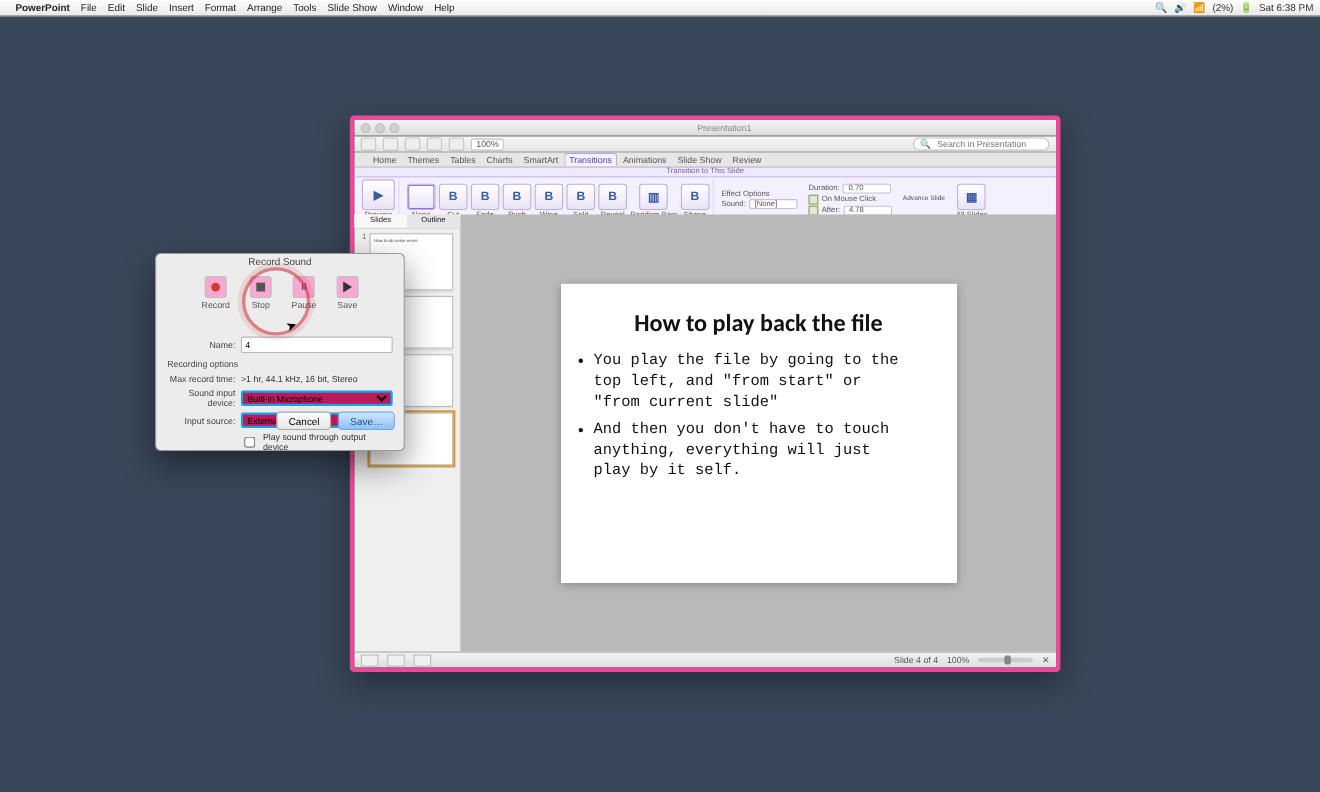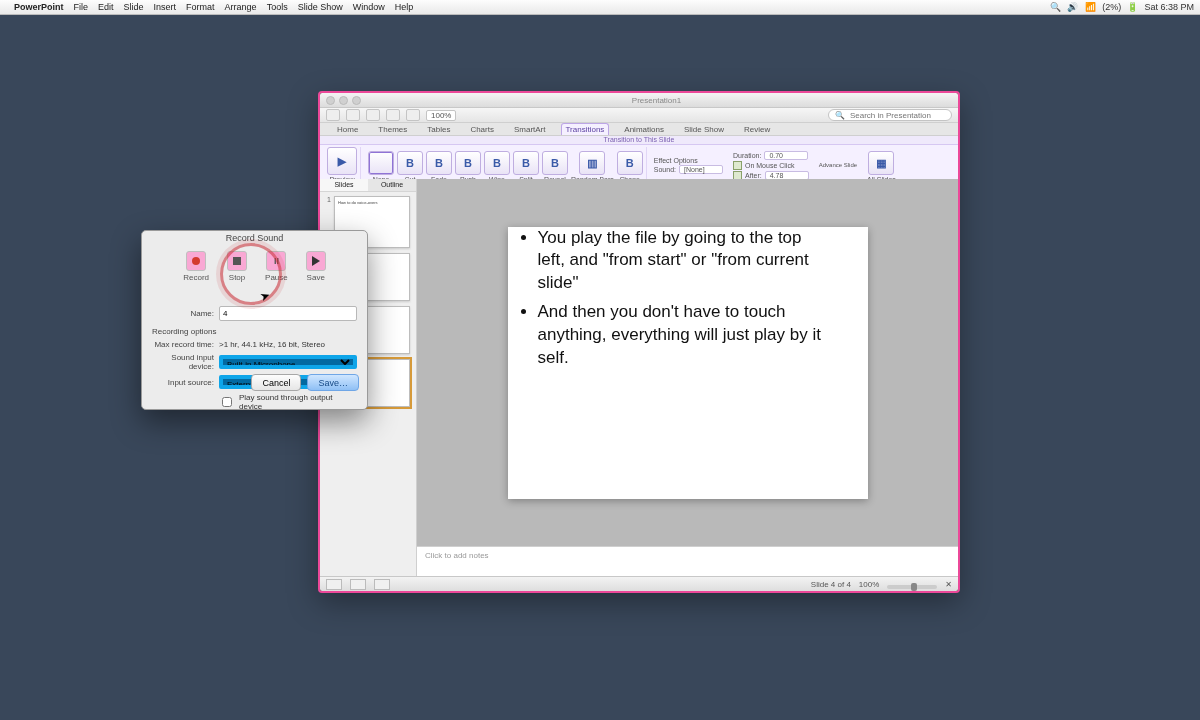--- a/index.html
+++ b/index.html
@@ -4,33 +4,33 @@
 <style>
   html,body{margin:0;padding:0;width:1200px;height:720px;background:#39475a;font-family:"Lucida Grande","Helvetica Neue",Arial,sans-serif;font-size:11px;color:#222;overflow:hidden}
   
   .menubar{position:absolute;top:0;left:0;right:0;height:14px;background:linear-gradient(#fdfdfd,#e9e9e9);border-bottom:1px solid #bbb;display:flex;align-items:center;padding:0 6px;font-size:9px;color:#222}
   .menubar .apple{font-size:10px;margin-right:8px}
   .menubar .app{font-weight:bold;margin-right:10px}
   .menubar .mi{margin-right:10px}
   .menubar .right{margin-left:auto;display:flex;align-items:center;gap:6px;color:#333}
   .menubar .right span{font-size:9px}
   
-  .ppwin{position:absolute;left:318px;top:91px;width:638px;height:498px;background:#000000;border:2px solid #ec4899;box-shadow:0 10px 30px rgba(0,0,0,.35);border-radius:4px;overflow:hidden}
+  .ppwin{position:absolute;left:318px;top:105px;width:638px;height:498px;background:#000000;border:4px solid #ec4899;box-shadow:0 10px 30px rgba(0,0,0,.35);border-radius:4px;overflow:hidden}
   .pptitle{height:14px;background:linear-gradient(#f4f4f4,#dcdcdc);border-bottom:1px solid #c8c8c8;display:flex;align-items:center;padding:0 6px;font-size:8px;color:#888}
   .pptitle .tl{display:flex;gap:4px}
   .pptitle .tl i{width:7px;height:7px;border-radius:50%;background:#d0d0d0;display:inline-block;border:1px solid #bbb}
   .pptitle .tc{flex:1;text-align:center}
   
   .qat{height:14px;background:linear-gradient(#f6f6f6,#e5e5e5);border-bottom:1px solid #cfcfcf;display:flex;align-items:center;gap:6px;padding:0 6px;font-size:8px;color:#555}
   .qat .qb{width:12px;height:10px;background:#eee;border:1px solid #c4c4c4;border-radius:2px}
   .qat .zoom{border:1px solid #c4c4c4;background:#fff;padding:0 4px;border-radius:2px}
   .qat .srch{margin-left:auto;display:flex;align-items:center;gap:3px;border:1px solid #c4c4c4;background:#fff;border-radius:8px;padding:0 6px;height:10px;width:110px}
   .qat .srch input{border:0;outline:0;font-size:8px;width:90px;background:transparent;color:#888}
   
-  .tabs{height:12px;background:#e6e6e6;border-bottom:1px solid #cfcfcf;display:flex;align-items:flex-end;padding:0 12px;gap:10px;font-size:8px}
+  .tabs{height:12px;background:#e6e6e6;border-bottom:1px solid #cfcfcf;display:flex;align-items:flex-end;padding:0 12px;font-size:8px}
   .tabs .tab{padding:1px 4px;color:#555;border:1px solid transparent;border-bottom:0;border-radius:3px 3px 0 0}
   .tabs .tab.active{background:#f5f0ff;border-color:#bda6e6;color:#5a3fa0}
   .subtitle{height:8px;text-align:center;font-size:7px;color:#7a5fb0;background:#efe9fb;border-bottom:1px solid #d6c7f2}
   
   .ribbon{height:36px;background:#f5f0ff;border-bottom:1px solid #cfcfcf;display:flex;align-items:stretch;padding:2px 4px;gap:4px;font-size:7px;color:#555}
   .rgrp{display:flex;flex-direction:column;align-items:center;justify-content:flex-end;padding:0 3px;border-right:1px solid #e1d6f6}
   .rgrp:last-child{border-right:0}
   .rgrp .icons{display:flex;gap:3px}
   .ric{width:24px;height:22px;background:linear-gradient(#fff,#e9e3f6);border:1px solid #bfaee0;border-radius:3px;display:flex;align-items:center;justify-content:center;font-weight:bold;color:#3a5aa8;font-size:11px}
   .ric.big{width:28px;height:26px}
@@ -49,45 +49,45 @@
   .thumbs{flex:1;overflow:hidden;padding:4px 3px;display:flex;flex-direction:column;gap:5px}
   .thumb{display:flex;gap:3px;align-items:flex-start}
   .thumb .n{width:8px;font-size:7px;color:#666;text-align:right}
   .thumb .sl{width:68px;height:44px;background:#fff;border:1px solid #bdbdbd;box-shadow:0 1px 2px rgba(0,0,0,.15);font-size:4px;color:#444;padding:3px;overflow:hidden}
   .thumb.sel .sl{outline:2px solid #d69a3a}
   .thumb.partial .sl{height:40px}
   .canvaswrap{flex:1;background:#b9b9b9;position:relative;display:flex;flex-direction:column}
   .canvas{flex:1;display:flex;align-items:center;justify-content:center}
   .slide{width:360px;height:272px;background:#fff;box-shadow:0 2px 8px rgba(0,0,0,.3)}
   .slide h1{font-family:Calibri,Arial,sans-serif;font-size:22px;font-weight:600;text-align:center;margin:22px 12px 12px;color:#111}
-  .slide ul{font-family:Liberation Sans, sans-serif;font-size:17px;line-height:1.35;margin:0 36px 0 30px;padding:0;color:#111}
+  .slide ul{font-family:Liberation Mono, monospace;font-size:14px;line-height:1.35;margin:0 36px 0 30px;padding:0;color:#111}
   .slide ul li{margin-bottom:6px;list-style:disc}
   .notes{height:22px;background:#fff;border-top:1px solid #cfcfcf;font-size:8px;color:#999;padding:4px 8px}
   
   .status{position:absolute;left:0;right:0;bottom:0;height:14px;background:linear-gradient(#f3f3f3,#dedede);border-top:1px solid #c8c8c8;display:flex;align-items:center;font-size:8px;color:#555;padding:0 6px;gap:8px}
   .status .vb{width:14px;height:9px;border:1px solid #bbb;background:#f0f0f0}
-  .status .right{margin-left:auto;display:flex;align-items:flex-end;gap:8px}
+  .status .right{margin-left:auto;display:flex;align-items:center;gap:8px}
   .status .zs{width:50px;height:4px;background:#ccc;border-radius:2px;position:relative}
   .status .zs i{position:absolute;top:-2px;left:24px;width:6px;height:8px;background:#888;border-radius:2px}
   
   .dlg{position:absolute;left:141px;top:230px;width:225px;height:178px;background:#ececec;border:1px solid #9a9a9a;border-radius:5px;box-shadow:0 12px 30px rgba(0,0,0,.45);font-size:9px;color:#333}
   .dlg .dtitle{text-align:center;font-size:9px;padding:2px 0;color:#444}
   .dlg .controls{display:flex;justify-content:center;gap:18px;margin-top:6px}
   .dlg .cbtn{display:flex;flex-direction:column;align-items:center;gap:2px;font-size:8px;color:#555}
   .dlg .cbtn .ic{width:18px;height:18px;border:1px solid #bfbfbf;border-radius:3px;background:#f9a8d4;display:flex;align-items:center;justify-content:center}
   .dlg .cbtn.rec .ic::before{content:"";width:8px;height:8px;border-radius:50%;background:#d43a2f}
   .dlg .cbtn.stop .ic::before{content:"";width:8px;height:8px;background:#555}
   .dlg .cbtn.pause .ic{color:#555;font-weight:bold;font-size:9px}
   .dlg .cbtn.play .ic::before{content:"";width:0;height:0;border-left:8px solid #333;border-top:5px solid transparent;border-bottom:5px solid transparent}
   .dlg .ring{position:absolute;left:78px;top:12px;width:56px;height:56px;border:3px solid rgba(200,40,50,.55);border-radius:50%;pointer-events:none;box-shadow:0 0 0 4px rgba(200,40,50,.12)}
   .dlg .row{display:flex;align-items:center;margin:4px 10px;gap:5px}
   .dlg .row label{width:62px;text-align:right;font-size:8px;color:#444}
   .dlg .row .val{flex:1;font-size:8px}
   .dlg input[type=text]{flex:1;height:13px;border:1px solid #b8b8b8;border-radius:2px;background:#fff;font-size:8px;padding:0 3px}
-  .dlg select{flex:1;height:14px;border:4px solid #0ea5e9;border-radius:2px;background:#0369a1;font-size:8px}
+  .dlg select{flex:1;height:14px;border:2px solid #0ea5e9;border-radius:2px;background:#be185d;font-size:8px}
   .dlg .sect{margin:6px 10px 0;font-size:8px;color:#444}
   .dlg .chk{display:flex;align-items:center;gap:4px;margin:4px 10px 0 76px;font-size:8px}
   .dlg .chk input{width:10px;height:10px}
   .dlg .buttons{position:absolute;right:8px;bottom:18px;display:flex;gap:6px}
   .dlg button{font-size:9px;height:17px;border-radius:4px;border:1px solid #a7a7a7;padding:0 10px;background:linear-gradient(#fdfdfd,#e6e6e6)}
   .dlg button.primary{background:linear-gradient(#cfe6ff,#8fc0f5);border-color:#6fa6e6;color:#164a86;font-weight:400}
   .dlg .cursor{position:absolute;left:118px;top:58px;font-size:12px;color:#000;transform:rotate(-20deg)}
 </style>
 </head>
 <body>
@@ -252,27 +252,27 @@
           </div>
         <div class="thumb partial sel">
             <span class="n">4</span>
             <div class="sl"></div>
           </div>
       </div>
     </div>
     <div class="canvaswrap">
       <div class="canvas">
         <div class="slide">
+          <h1>How to play back the file</h1>
           <ul>
             <li>You play the file by going to the top left, and "from start" or "from current slide"</li>
             <li>And then you don't have to touch anything, everything will just play by it self.</li>
           </ul>
         </div>
       </div>
-      <div class="notes">Click to add notes</div>
     </div>
   </div>
 
   <div class="status">
     <span class="vb"></span>
     <span class="vb"></span>
     <span class="vb"></span>
     <div class="right">
       <span>Slide 4 of 4</span>
       <span>100%</span>

